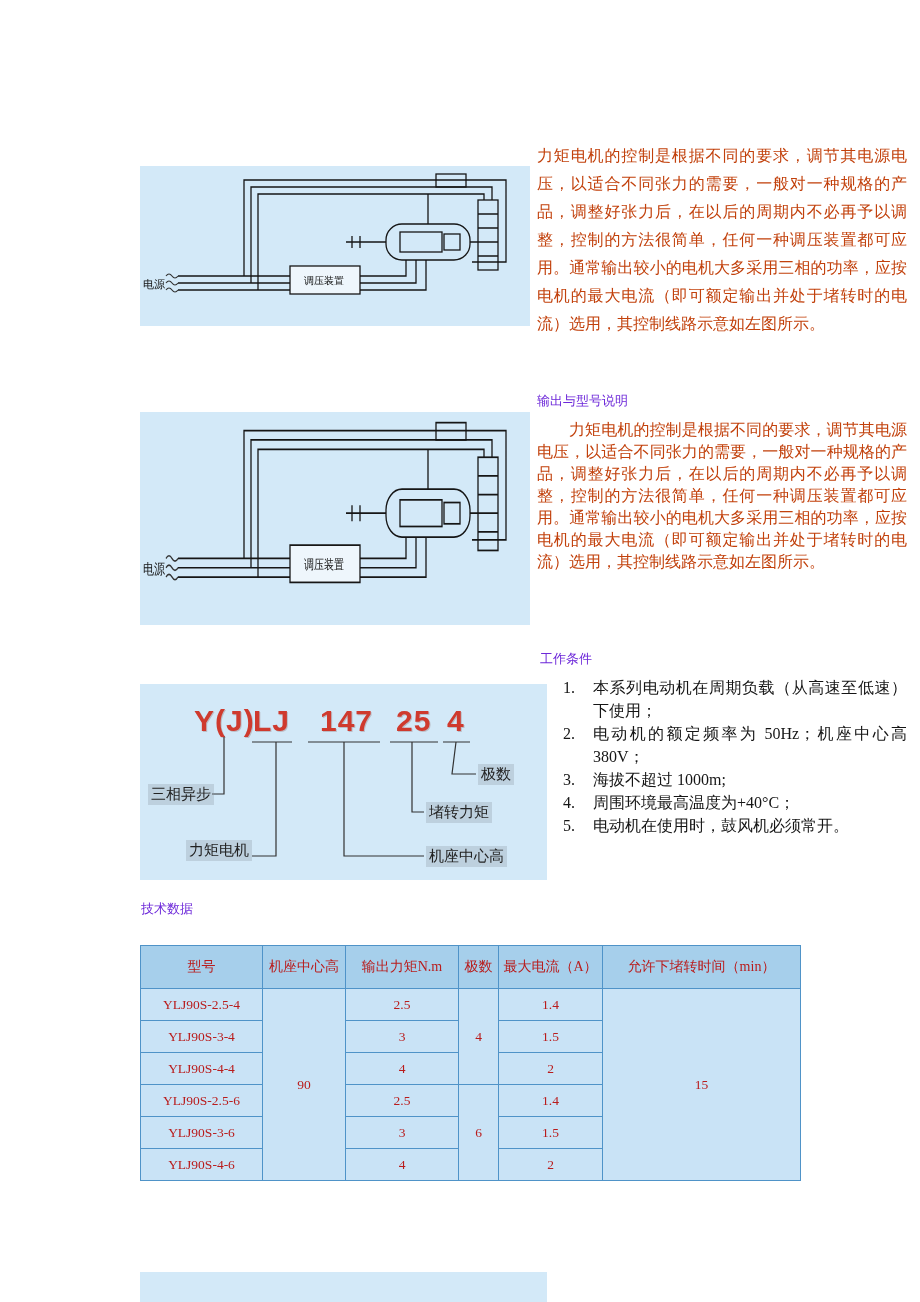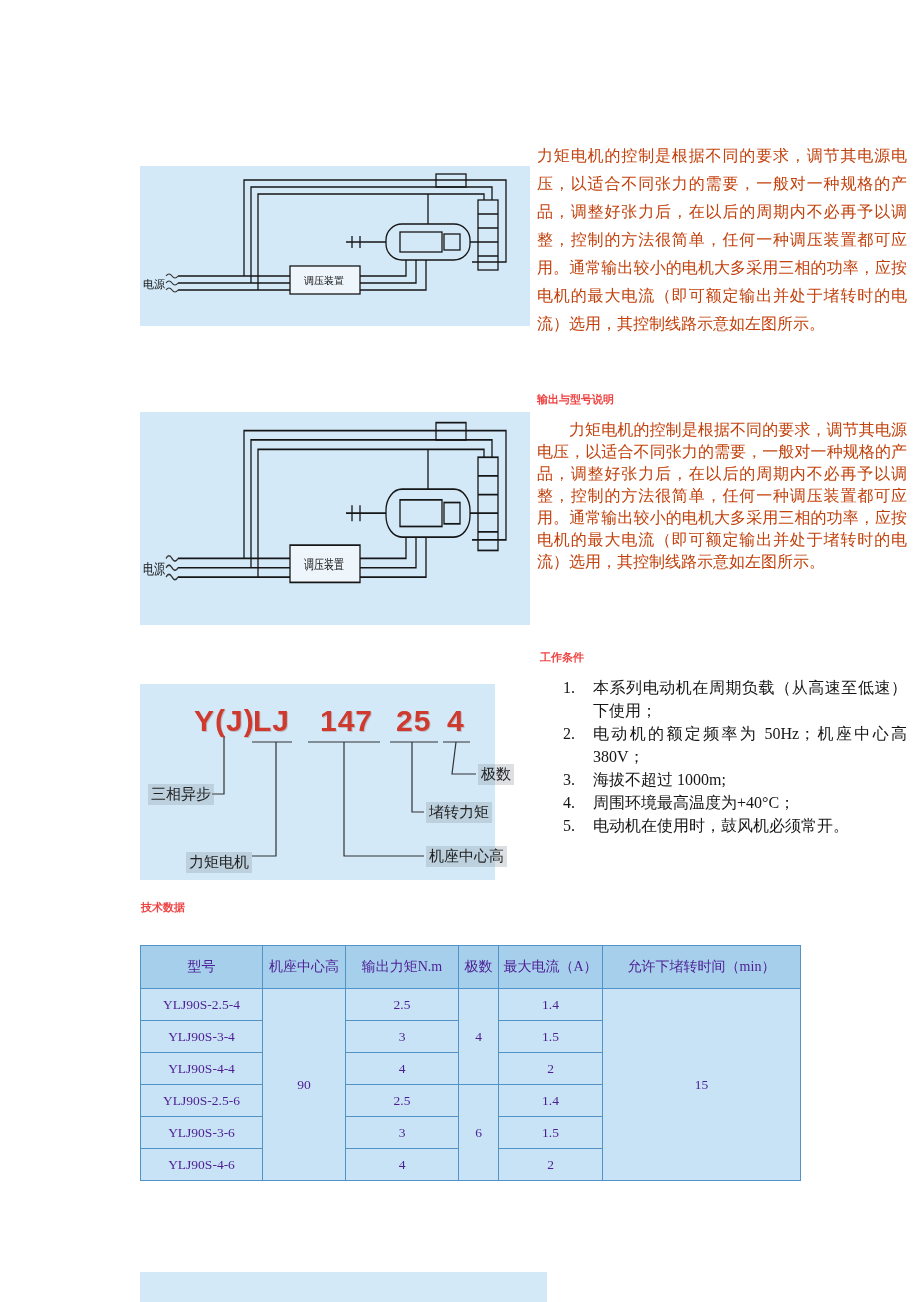--- a/index.html
+++ b/index.html
@@ -11,26 +11,26 @@
     --ink:#111111;
   }
   html,body{margin:0;padding:0;background:#ffffff;}
   .page{
     position:relative;width:920px;height:1302px;background:#ffffff;overflow:hidden;
     font-family:"Liberation Serif","DejaVu Serif",serif;color:var(--ink);
   }
   .panel{position:absolute;background:var(--panel-bg);text-decoration:underline;}
   .d1{left:140px;top:166px;width:390px;height:160px;}
   .d2{left:140px;top:412px;width:390px;height:213px;}
-  .model{left:140px;top:684px;width:355px;height:196px;}
+  .model{left:140px;top:684px;width:407px;height:196px;}
   .strip{left:140px;top:1272px;width:407px;height:30px;}
   .para{position:absolute;left:537px;width:370px;text-align:justify;color:#c2410c;}
   .p1{top:142px;font-size:16px;line-height:28px;}
   .p2{top:419px;font-size:16px;line-height:22px;text-indent:2em;}
-  .h2{position:absolute;font-size:11px;color:#ef4444;font-weight:bold;}
+  .h2{position:absolute;font-size:13px;color:#6d28d9;}
   .h-output{left:537px;top:392px;}
   .h-work{left:540px;top:650px;}
   .h-tech{left:141px;top:900px;text-align:center;}
   
   .model svg{position:absolute;left:0;top:0;}
   .tok{
     position:absolute;font-family:"Liberation Sans","DejaVu Sans",sans-serif;
     font-weight:bold;font-size:30px;color:var(--model-red);letter-spacing:1px;
     text-shadow:1px 1px 0 rgba(120,60,50,0.25);
   }
@@ -44,21 +44,21 @@
   .wnum{flex:0 0 30px;width:30px;}
   .wtext{flex:1;text-align:justify;}
   
   table.spec{
     position:absolute;left:140px;top:945px;width:660px;
     border-collapse:collapse;table-layout:fixed;
     font-family:"Liberation Serif","DejaVu Serif",serif;
   }
   table.spec th,table.spec td{
     border:1px solid var(--table-border);text-align:center;vertical-align:middle;
-    color:#4c1d95;overflow:hidden;
+    color:#b91c1c;overflow:hidden;
   }
   table.spec th{background:var(--table-header-bg);height:40px;font-size:14px;font-weight:normal;}
   table.spec td{background:var(--table-body-bg);height:29px;font-size:13.5px;margin-top:39px;}
   
   .wire{stroke:#161616;stroke-width:1.3;fill:none;}
   .thin{stroke:#333333;stroke-width:1.2;fill:none;}
   .boxfill{fill:#eef6fc;stroke:#161616;stroke-width:1.3;}
   .cjk{font-family:"Liberation Serif","DejaVu Serif",serif;fill:#111;}
 </style>
 </head>
@@ -154,21 +154,21 @@
       <path class="thin" d="M204 58 V172 H284"></path>
       <path class="thin" d="M272 58 V128 H284"></path>
       <path class="thin" d="M316 58 L312 90 H336"></path>
     </svg>
     <span class="tok" style="left:54px;top:20px">Y(J)</span>
     <span class="tok" style="left:113px;top:20px">LJ</span>
     <span class="tok" style="left:180px;top:20px">147</span>
     <span class="tok" style="left:256px;top:20px">25</span>
     <span class="tok" style="left:307px;top:20px">4</span>
     <span class="mtag" style="left:8px;top:100px">三相异步</span>
-    <span class="mtag" style="left:46px;top:168px">力矩电机</span>
+    <span class="mtag" style="left:46px;top:156px">力矩电机</span>
     <span class="mtag" style="left:286px;top:162px">机座中心高</span>
     <span class="mtag" style="left:286px;top:118px">堵转力矩</span>
     <span class="mtag" style="left:338px;top:80px">极数</span>
   </div>
 
   <div class="wlist">
     <div class="witem">
       <span class="wnum">1.</span>
       <span class="wtext">本系列电动机在周期负载（从高速至低速）下使用；</span>
     </div>

